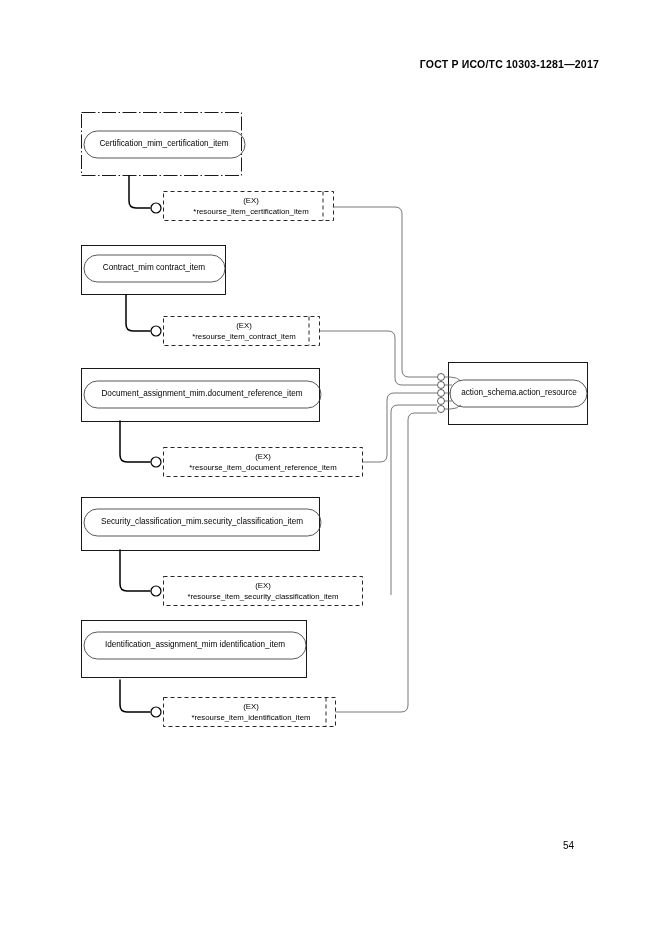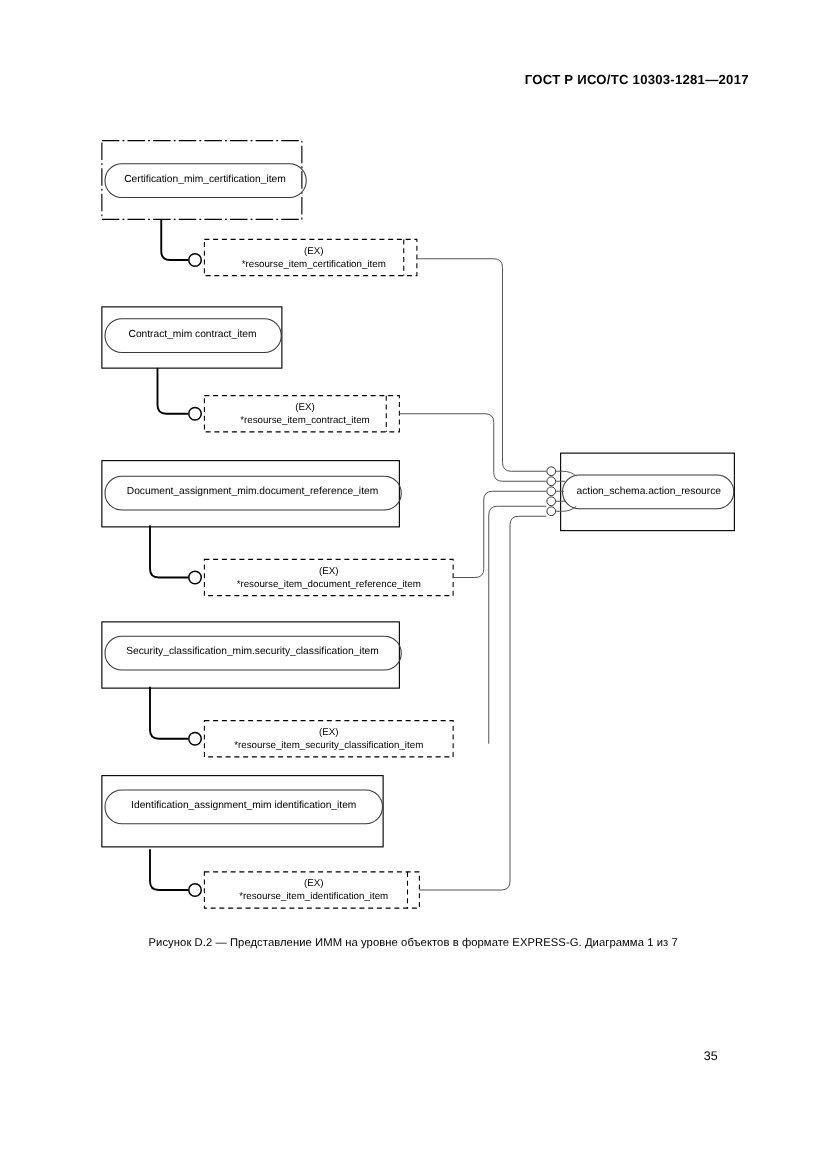--- a/index.html
+++ b/index.html
@@ -218,17 +218,16 @@
         <path class="link-thin" d="M 424.5 377 L 430 377 Q 437 377 441 381"></path>
         <path class="link-thin" d="M 424.5 385 L 432 385"></path>
         <path class="link-thin" d="M 424.5 393 L 431 393"></path>
         <path class="link-thin" d="M 424.5 401 L 432 401"></path>
         <path class="link-thin" d="M 424.5 409 L 430 409 Q 437 409 441 405"></path>
       </g>
 
     </svg>
   </div>
 
-  <div class="figure-caption">Рисунок D.2 — Представление ИММ на уровне объектов в формате EXPRESS-G. Диаграмма 1 из 7</div>
-
-  <div class="page-number">35</div>
+
+  <div class="page-number">54</div>
 
 </div>
 
 </body></html>

